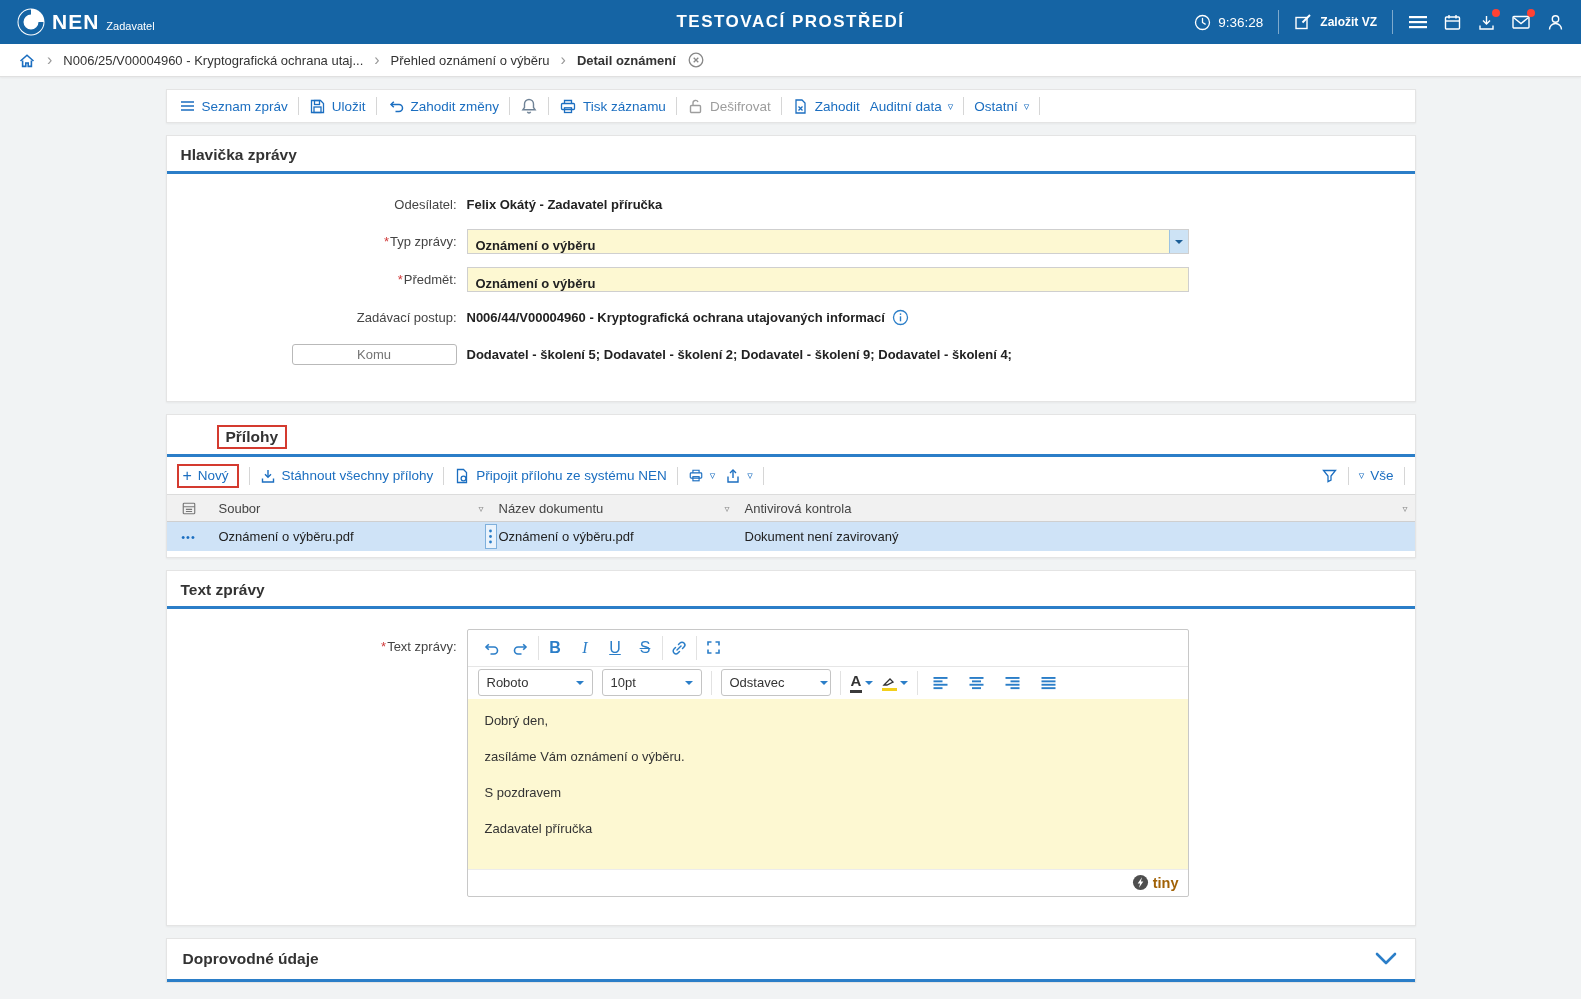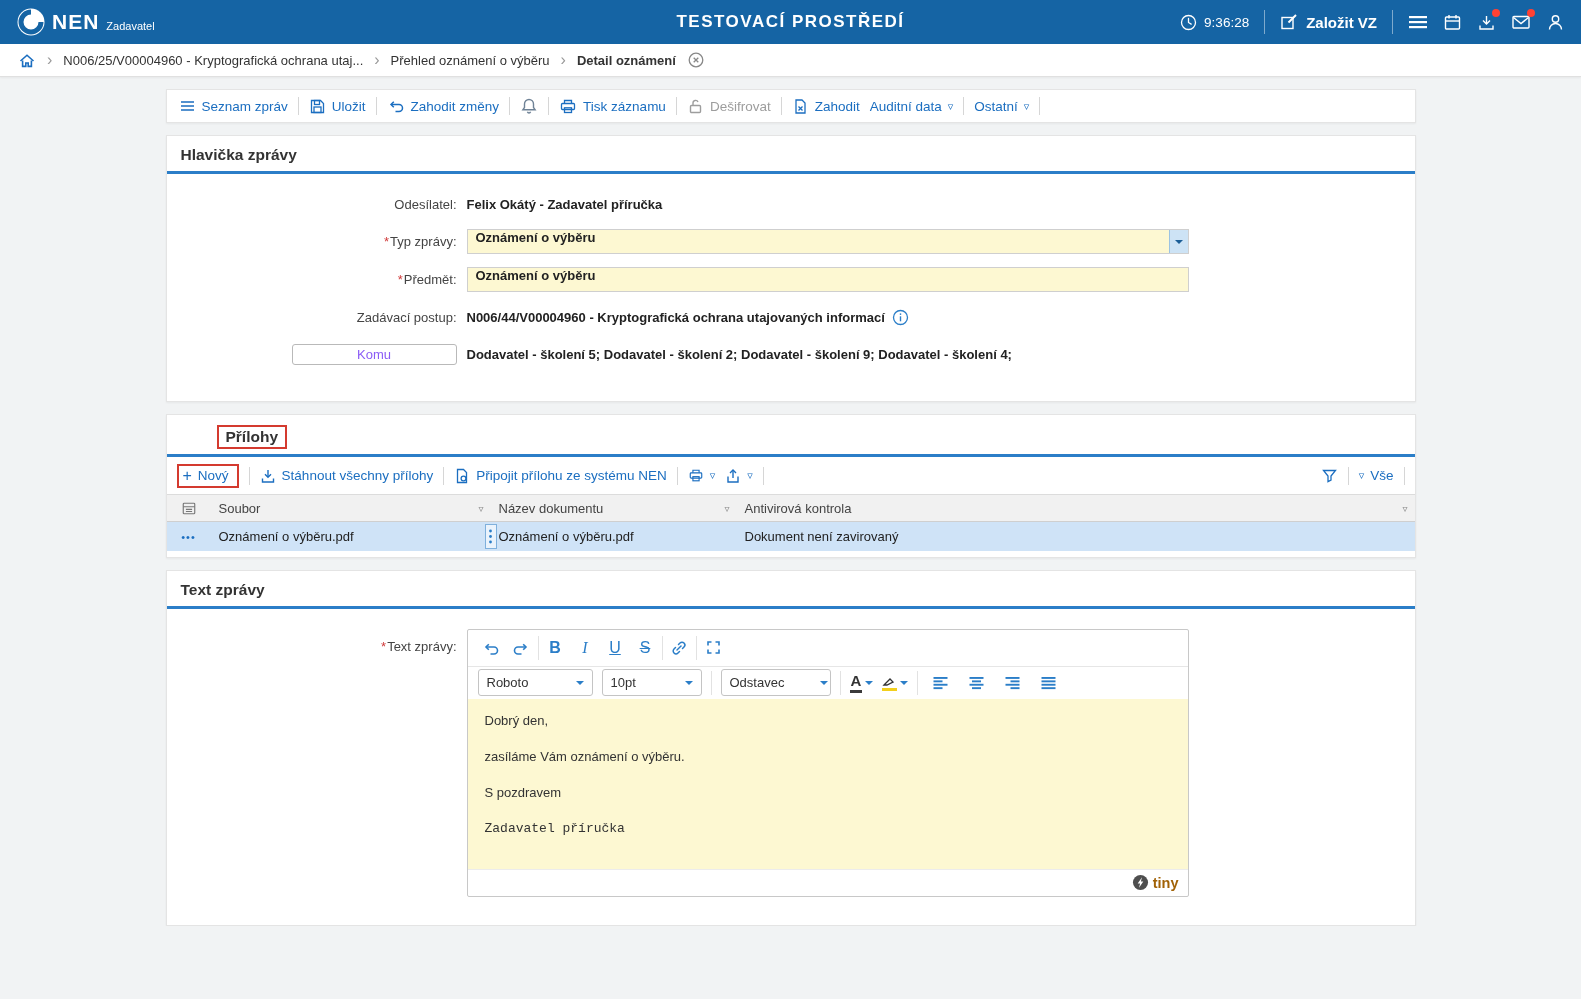--- a/index.html
+++ b/index.html
@@ -8,21 +8,21 @@
   
   .topbar { height: 44px; background: #1564a4; display: flex; align-items: center; color: #fff; padding: 0 16px; position: relative; }
   .brand { display: flex; align-items: center; gap: 6px; cursor: pointer; }
   .brand-text { display: flex; align-items: flex-end; gap: 7px; }
   .brand-name { font-size: 21px; font-weight: bold; letter-spacing: 1px; }
   .brand-sub { font-size: 11px; padding-bottom: 2px; }
   .topbar-title { position: absolute; left: 50%; transform: translateX(-50%); font-size: 17px; font-weight: bold; letter-spacing: 1.5px; }
   .topbar-right { margin-left: auto; display: flex; align-items: center; gap: 15px; }
   .tsep { width: 1px; height: 24px; background: rgba(255,255,255,.45); }
   .time-wrap { display: flex; align-items: center; gap: 7px; font-size: 13.5px; }
-  .create-vz { display: flex; align-items: center; gap: 8px; font-weight: bold; font-size: 15px; cursor: pointer; }
+  .create-vz { display: flex; align-items: center; gap: 8px; font-weight: bold; font-size: 12px; cursor: pointer; }
   .tb-icon { position: relative; display: inline-flex; cursor: pointer; }
   .badge-dot { position: absolute; top: -4px; right: -4px; width: 8px; height: 8px; border-radius: 50%; background: #ff4133; }
 
   
   .breadcrumb { height: 33px; background: #fff; display: flex; align-items: center; gap: 11px; padding: 0 18px; border-bottom: 1px solid #e0e0e0; box-shadow: 0 1px 2px rgba(0,0,0,.05); }
   .crumb { color: #333; cursor: pointer; white-space: nowrap; }
   .crumb.active { font-weight: bold; cursor: default; }
   .crumb-sep { color: #9a9a9a; font-size: 16px; line-height: 1; }
 
   
@@ -42,26 +42,26 @@
   .blue-line { height: 3px; background: #2b7ec8; }
   .red-box { border: 2px solid #d43a2f; padding: 1px 7px; display: inline-block; }
   .red-box-inline { border: 2px solid #d43a2f; padding: 2px 8px 2px 4px; display: inline-flex; }
 
   
   .form { padding: 18px 0 22px; }
   .frow { display: flex; align-items: center; margin-bottom: 13px; min-height: 24px; }
   .flabel { width: 290px; text-align: right; color: #444; flex-shrink: 0; }
   .req { color: #d03a3a; margin-right: 1px; }
   .fval { margin-left: 10px; font-weight: bold; color: #222; display: flex; align-items: center; gap: 7px; }
-  .input { margin-left: 10px; width: 722px; height: 25px; background: #fdf8d2; border: 1px solid #cfcfcf; display: flex; align-items: flex-start; padding: 0 8px; font-weight: bold; }
+  .input { margin-left: 10px; width: 722px; height: 25px; background: #fdf8d2; border: 1px solid #cfcfcf; display: flex; align-items: flex-end; padding: 0 8px; font-weight: bold; }
   .select { padding: 0; justify-content: space-between; cursor: pointer; }
   .select .sel-text { padding: 0 8px; }
   .sel-arrow { width: 19px; height: 23px; background: #cde3f5; border-left: 1px solid #9cc3e2; display: flex; align-items: center; justify-content: center; }
   .komu-wrap { width: 290px; display: flex; justify-content: flex-end; flex-shrink: 0; }
-  .komu-btn { width: 165px; height: 21px; border: 1px solid #b9b9b9; border-radius: 3px; background: #fff; color: #8b5cf6; display: flex; align-items: center; justify-content: center; cursor: pointer; font-size: 13px; }
+  .komu-btn { width: 165px; height: 21px; border: 1px solid #b9b9b9; border-radius: 3px; background: #fff; color: #737373; display: flex; align-items: center; justify-content: center; cursor: pointer; font-size: 13px; }
 
   
   .attach-bar { display: flex; align-items: center; height: 37px; padding: 0 10px; gap: 10px; }
   .attach-right { margin-left: auto; display: flex; align-items: center; gap: 10px; }
   .tbl { width: 100%; border-collapse: collapse; table-layout: fixed; }
   .tbl th { background: #f1f1f1; border-top: 1px solid #dcdcdc; border-bottom: 1px solid #cfcfcf; height: 27px; font-weight: normal; color: #444; text-align: left; padding: 0 8px; position: relative; font-size: 13px; }
   .tbl th .fil { position: absolute; right: 7px; top: 8px; color: #8a8a8a; font-size: 10px; cursor: pointer; }
   .tbl td { height: 29px; padding: 0 8px; color: #222; }
   .tbl tr.sel td { background: #cfe3f7; }
   .cell-icon { text-align: center; }
@@ -559,34 +559,45 @@
                     <rect x="1.5" y="7.8" width="14" height="1.9" fill="#2b7ec8"></rect>
                     <rect x="1.5" y="11.2" width="14" height="1.9" fill="#2b7ec8"></rect>
                   </svg>
             </span>
           </div>
 
           <div class="ed-content">
             <p>Dobrý den,</p>
             <p>zasíláme Vám oznámení o výběru.</p>
             <p>S pozdravem</p>
-            <p style="margin-bottom:12px;font-family:Liberation Mono, monospace;">Zadavatel příručka</p>
+            <p style="margin-bottom:12px;">Zadavatel příručka</p>
           </div>
 
           <div class="ed-status">
             <span class="tiny-logo">
               <span>
                 <svg width="17" height="17" viewBox="0 0 18 18">
                       <circle cx="9" cy="9" r="8" fill="#4e4e4e"></circle>
                       <path d="M10.6 3.5L6 10h2.6L7.4 14.5 12 8H9.4z" fill="#fff"></path>
                     </svg>
               </span>
               <span>tiny</span>
             </span>
           </div>
         </div>
       </div>
     </div>
   </section>
 
+  <section class="card">
+    <div class="add-row">
+      <span class="section-title">Doprovodné údaje</span>
+      <span class="add-chevron">
+        <svg width="26" height="16" viewBox="0 0 26 16">
+              <path d="M4 3l9 9 9-9" fill="none" stroke="#2b7ec8" stroke-width="2.6" stroke-linecap="round" stroke-linejoin="round"></path>
+            </svg>
+      </span>
+    </div>
+    <div class="blue-line"></div>
+  </section>
 
 </div>
 </main>
 
 </body></html>

